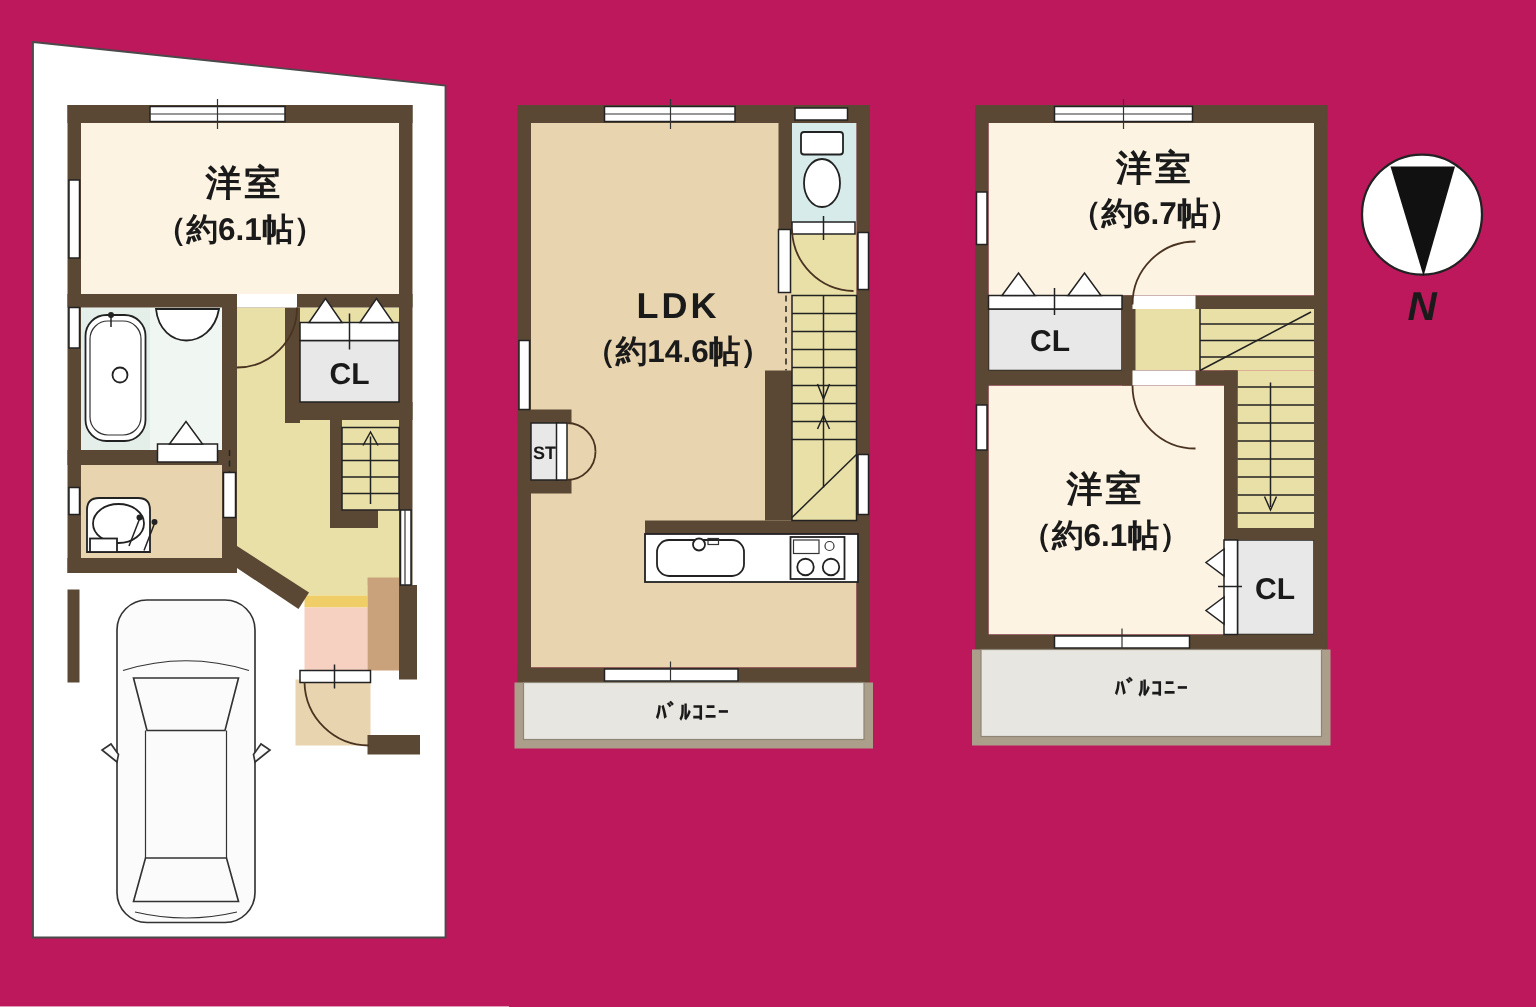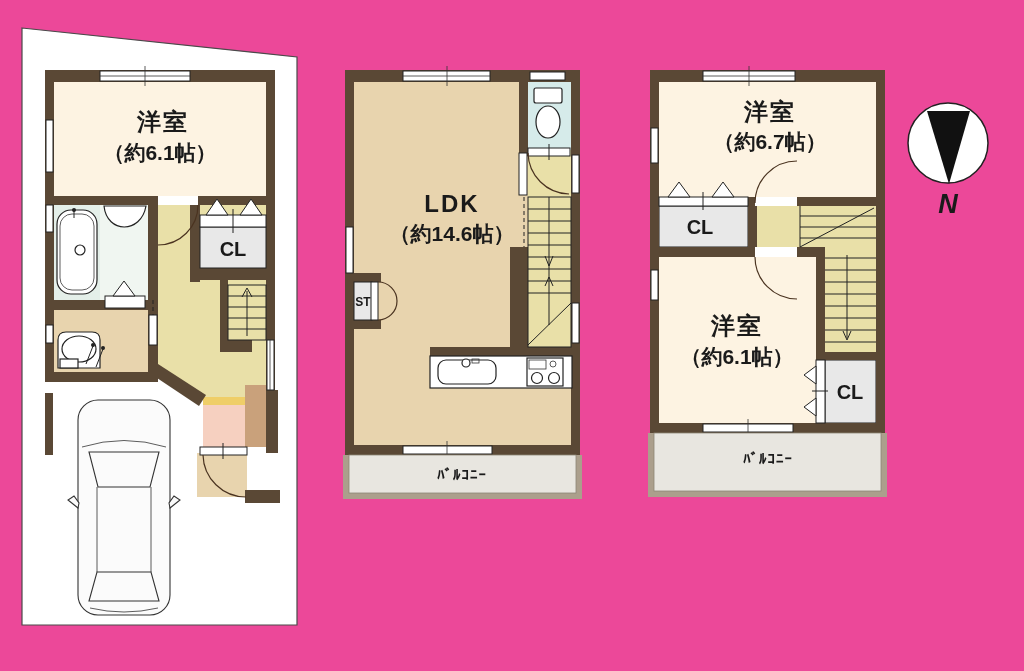--- a/index.html
+++ b/index.html
@@ -1,16 +1,16 @@
 <!DOCTYPE html>
 <html><head>
 <meta charset="utf-8">
 <style>
   html,body{margin:0;padding:0;background:#ffffff;}
-  .page{position:relative;width:1024px;height:671px;background:#ec4899;overflow:hidden;}
+  .page{position:relative;width:1024px;height:671px;background:#be185d;overflow:hidden;}
   svg{display:block;}
   text{font-family:"Liberation Sans","DejaVu Sans",sans-serif;fill:#1a1a1a;font-weight:bold;}
   .room-name{font-size:24px;letter-spacing:2px;}
   .room-size{font-size:21px;}
   .cl-label{font-size:20px;}
   .st-label{font-size:12px;}
   .balcony-label{font-size:15px;letter-spacing:1px;}
   .north-label{font-size:27px;font-style:italic;}
   .wall{fill:#5a4835;}
   .cream{fill:#fdf3e2;}

